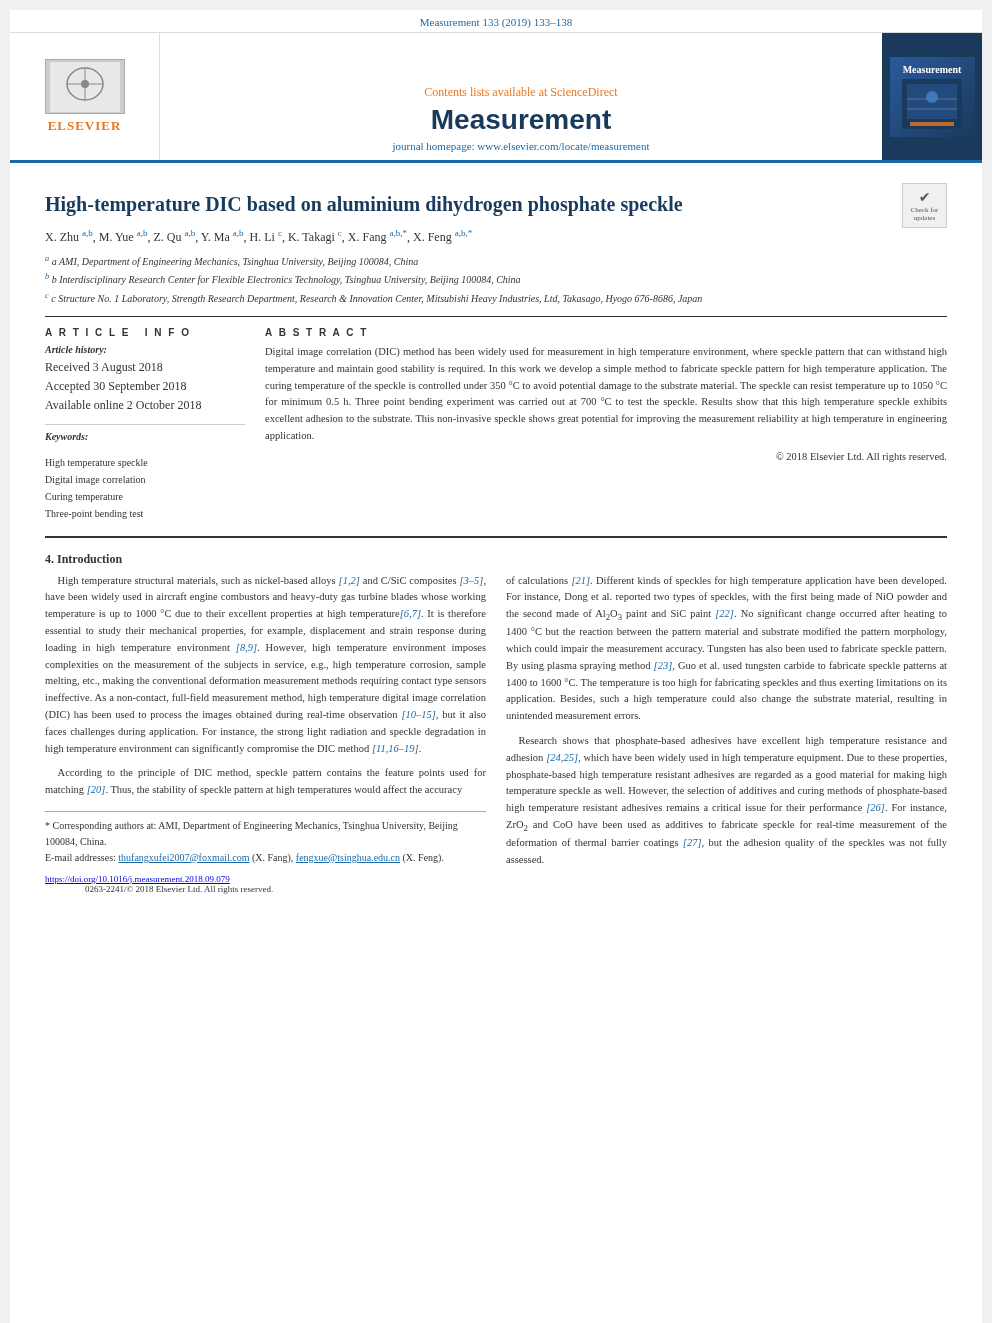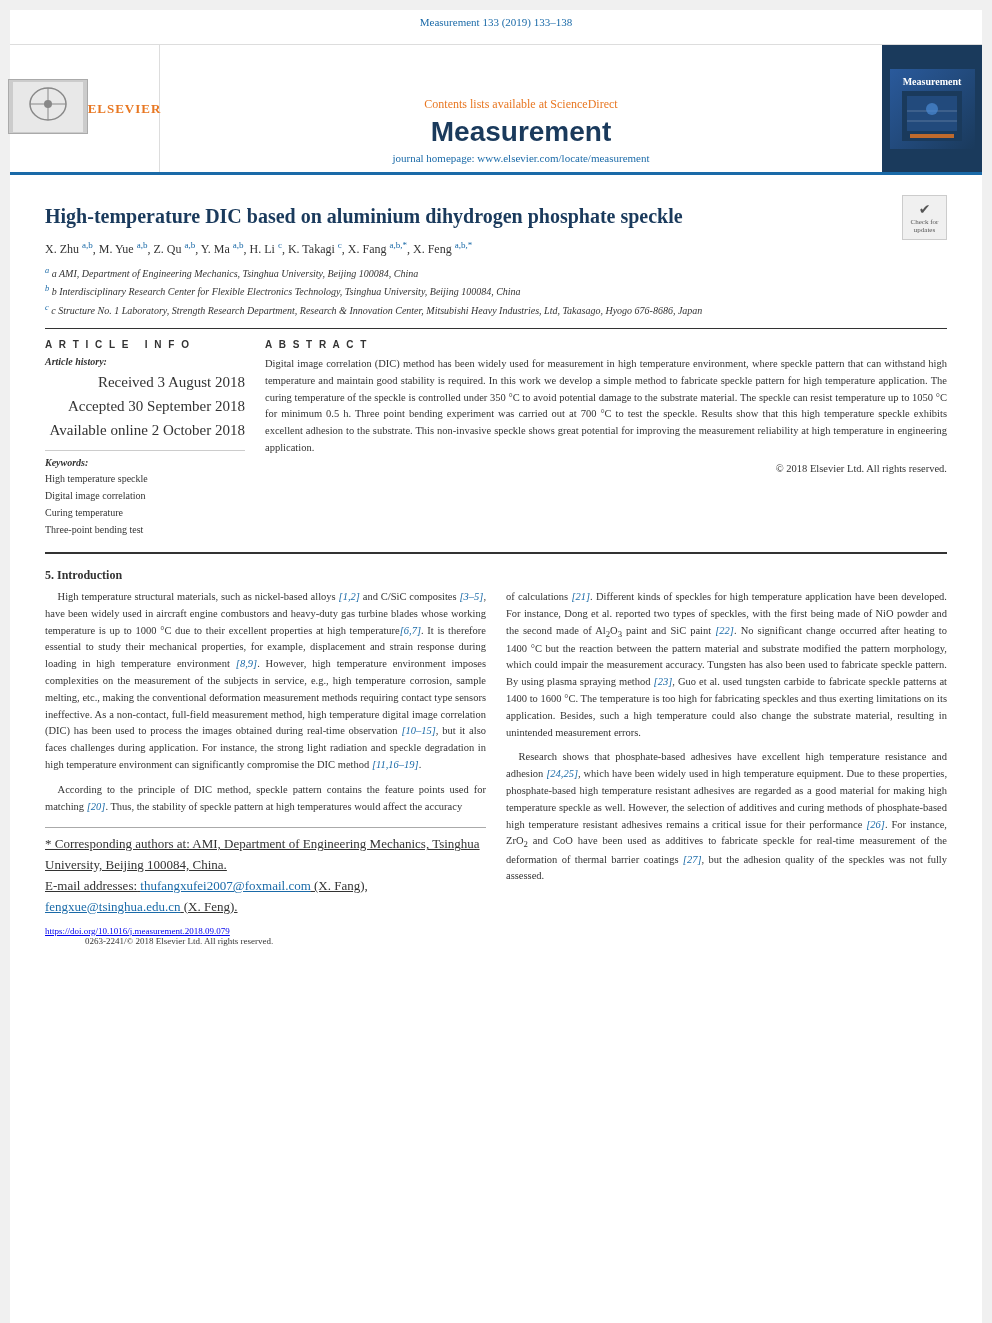--- a/index.html
+++ b/index.html
@@ -14,40 +14,40 @@
       width: 992px;
       min-height: 1323px;
       background: #fff;
       padding: 0;
       position: relative;
     }
     .top-journal-line {
       text-align: center;
       font-size: 11px;
       color: #1a6aa8;
-      padding: 6px 0 16px 0;
+      padding: 6px 0 4px 0;
       border-bottom: 1px solid #ddd;
     }
     .journal-header {
       display: flex;
       align-items: stretch;
       border-bottom: 3px solid #1a6aa8;
       min-height: 90px;
     }
     .journal-header-left {
       width: 150px;
       display: flex;
       align-items: center;
       justify-content: center;
       padding: 8px;
       border-right: 1px solid #ddd;
     }
     .elsevier-logo {
       display: flex;
-      flex-direction: row;
+      flex-direction: column;
       align-items: center;
     }
     .elsevier-logo-box {
       width: 80px;
       height: 55px;
       background: #ccc;
       border: 1px solid #aaa;
       display: flex;
       align-items: center;
       justify-content: center;
@@ -177,32 +177,31 @@
       text-transform: uppercase;
     }
     .article-info-label {
       font-size: 10px;
       font-style: italic;
       font-weight: bold;
       color: #333;
       margin-bottom: 3px;
     }
     .article-info-dates {
-      font-size: 15px;
+      font-size: 12px;
       color: #333;
       line-height: 1.6;
       margin-bottom: 8px;
-      text-align: right;
     }
     .keywords-label {
       font-size: 10px;
       font-style: italic;
       font-weight: bold;
       color: #333;
-      margin-bottom: 2px;
+      margin-bottom: 12px;
     }
     .keywords-list {
       font-size: 10px;
       color: #333;
       line-height: 1.7;
     }
     .abstract-text {
       font-size: 10.5px;
       color: #333;
       line-height: 1.6;
@@ -241,24 +240,23 @@
     .body-text a, .body-text .ref {
       color: #1a6aa8;
       font-style: italic;
     }
     .footnote-section {
       border-top: 1px solid #aaa;
       margin-top: 12px;
       padding-top: 6px;
     }
     .footnote-text {
-      font-size: 13px;
+      font-size: 10px;
       color: #333;
       line-height: 1.6;
-      text-decoration: underline;
     }
     .footnote-text a {
       color: #1a6aa8;
     }
     .doi-line {
       margin-top: 8px;
       font-size: 9px;
       color: #1a6aa8;
     }
     .issn-line {
@@ -373,21 +371,21 @@
         <div class="section-heading">A B S T R A C T</div>
         <div class="abstract-text">
           <span>Digital image correlation (DIC) method has been widely used for measurement in high temperature environment, where speckle pattern that can withstand high temperature and maintain good stability is required. In this work we develop a simple method to fabricate speckle pattern for high temperature application. The curing temperature of the speckle is controlled under 350 °C to avoid potential damage to the substrate material. The speckle can resist temperature up to 1050 °C for minimum 0.5 h. Three point bending experiment was carried out at 700 °C to test the speckle. Results show that this high temperature speckle exhibits excellent adhesion to the substrate. This non-invasive speckle shows great potential for improving the measurement reliability at high temperature in engineering application.</span>
           <span class="copyright">© 2018 Elsevier Ltd. All rights reserved.</span>
         </div>
       </div>
     </div>
 
     <hr class="main-divider">
 
-    <div class="section-title">5. Introduction</div>
+    <div class="section-title">4. Introduction</div>
 
     <div class="body-two-col">
       <div class="body-col">
         <div class="body-text indent">
           High temperature structural materials, such as nickel-based alloys <span class="ref">[1,2]</span> and C/SiC composites <span class="ref">[3–5]</span>, have been widely used in aircraft engine combustors and heavy-duty gas turbine blades whose working temperature is up to 1000 °C due to their excellent properties at high temperature<span class="ref">[6,7]</span>. It is therefore essential to study their mechanical properties, for example, displacement and strain response during loading in high temperature environment <span class="ref">[8,9]</span>. However, high temperature environment imposes complexities on the measurement of the subjects in service, e.g., high temperature corrosion, sample melting, etc., making the conventional deformation measurement methods requiring contact type sensors ineffective. As a non-contact, full-field measurement method, high temperature digital image correlation (DIC) has been used to process the images obtained during real-time observation <span class="ref">[10–15]</span>, but it also faces challenges during application. For instance, the strong light radiation and speckle degradation in high temperature environment can significantly compromise the DIC method <span class="ref">[11,16–19]</span>.
         </div>
         <div class="body-text indent">
           According to the principle of DIC method, speckle pattern contains the feature points used for matching <span class="ref">[20]</span>. Thus, the stability of speckle pattern at high temperatures would affect the accuracy
         </div>
 

